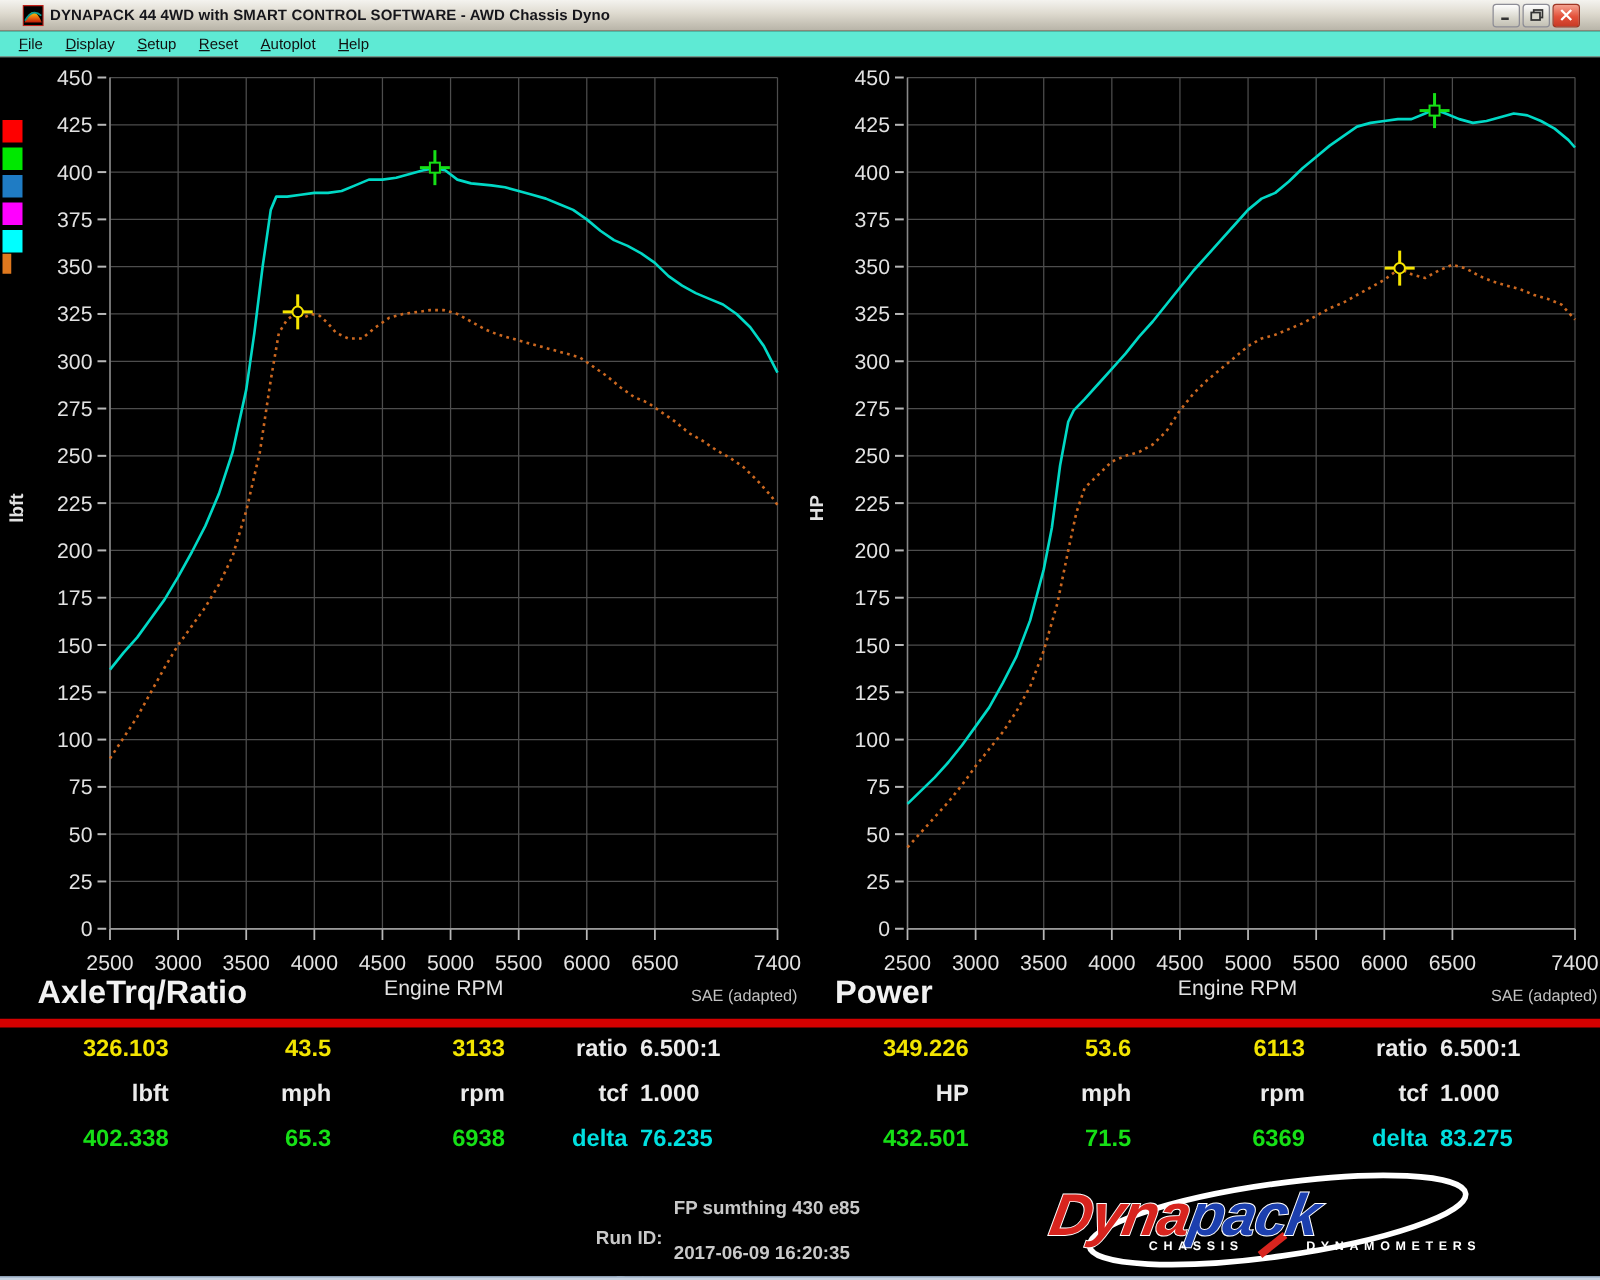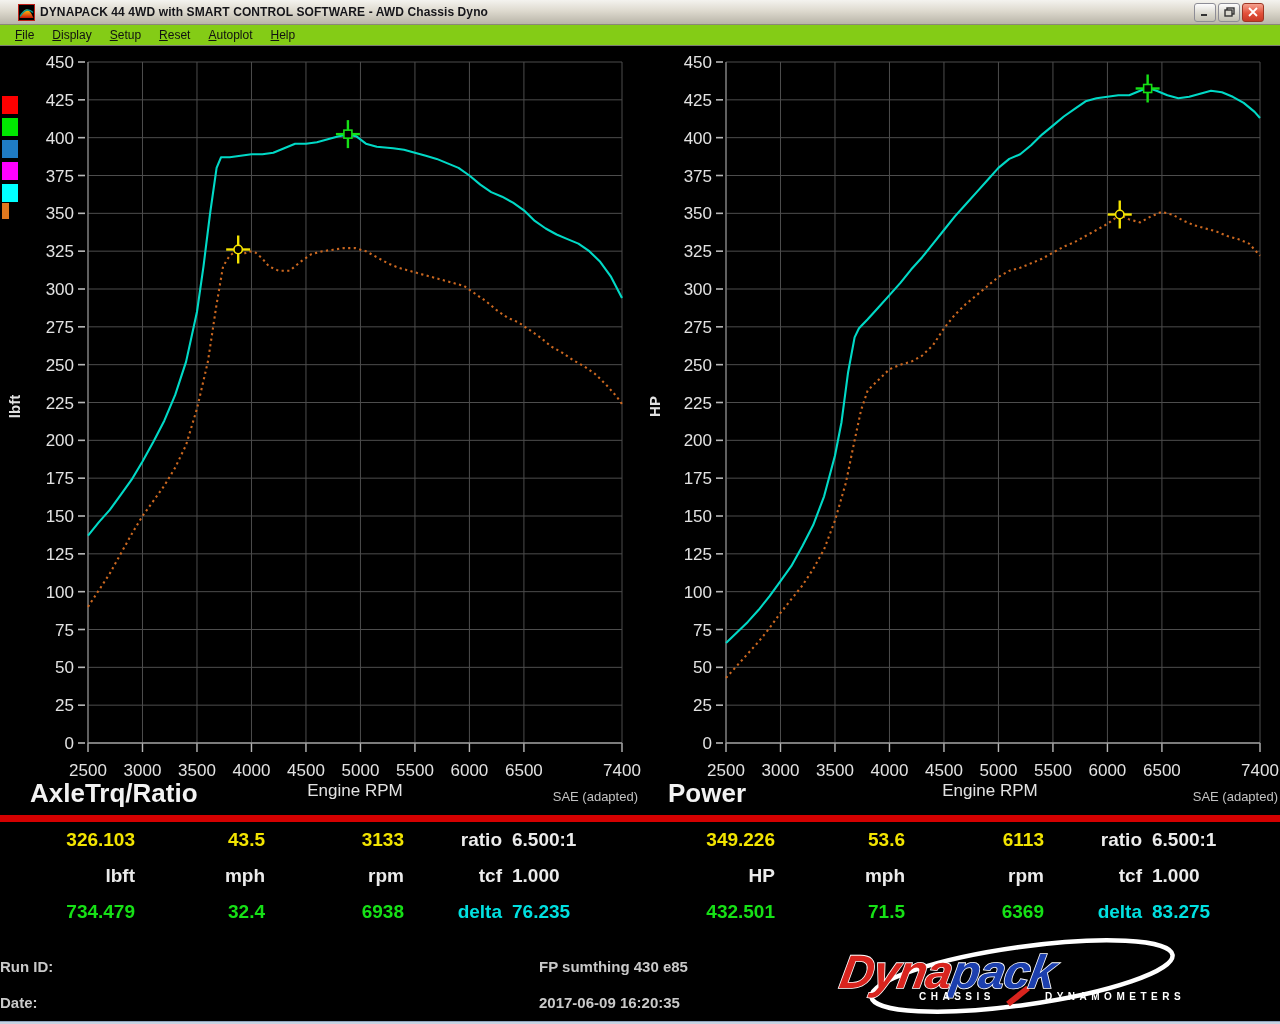--- a/index.html
+++ b/index.html
@@ -13,21 +13,21 @@
   #title-icon{width:17px;height:17px;margin:0 5px 0 2px;flex:0 0 auto;}
   #title-text{font-size:12px;font-weight:bold;color:#15151a;white-space:nowrap;letter-spacing:.1px;}
   #title-buttons{margin-left:auto;display:flex;gap:2px;}
   .tb-btn{width:22px;height:19px;border-radius:3px;border:1px solid #8d8d96;
     background:linear-gradient(180deg,#fdfdfd,#d9d7cd 60%,#c3c0b4);
     display:flex;align-items:center;justify-content:center;font-size:11px;color:#333;line-height:1;}
   .tb-btn svg{display:block;}
   #btn-close{background:linear-gradient(180deg,#f5a28f,#e3513a 55%,#c83a26);border-color:#9e3624;color:#fff;}
 
   
-  #menubar{position:absolute;left:0;top:25px;width:1280px;height:21px;background:#84cc16;
+  #menubar{position:absolute;left:0;top:25px;width:1280px;height:21px;background:#5eead4;
     border-bottom:1px solid #7c7c74;display:flex;align-items:center;padding-left:6px;}
   .menu-item{font-size:12px;color:#111;padding:2px 9px;cursor:default;}
   .menu-item u{text-decoration:underline;}
 
   
   #content{position:absolute;left:0;top:46px;width:1280px;height:975px;background:#000;}
 
   .swatch{position:absolute;left:2px;}
 
   .chart-svg{position:absolute;top:0;overflow:visible;}
@@ -54,21 +54,21 @@
   .c4{width:98px;text-align:right;}
   .c5{padding-left:10px;text-align:left;}
   .vals-yellow .cv{color:#f2e400;}
   .vals-white  .cv{color:#ebebeb;}
   .vals-green  .cv{color:#16e016;}
   .lab-white{color:#ebebeb;}
   .lab-cyan{color:#00e0e0;}
 
   
   .run-row{position:absolute;left:0;width:710px;display:flex;font-size:15px;font-weight:bold;color:#c9c9c9;}
-  .run-label{width:530px;text-align:left;}
+  .run-label{width:530px;text-align:right;margin-top:24px;}
   .run-value{padding-left:9px;}
 
   #logo{position:absolute;left:822px;top:888px;}
   .logo-main{font-size:47px;font-weight:bold;font-style:italic;stroke:#fff;stroke-width:1.6;paint-order:stroke;letter-spacing:-1px;}
   .logo-sub{font-size:10px;font-weight:bold;fill:#fff;letter-spacing:4.5px;text-anchor:middle;}
 
   #bottom-strip{position:absolute;left:0;top:1021px;width:1280px;height:3px;background:#c6d3e2;border-top:1px solid #8fa3bb;}
 </style>
 </head>
 <body>
@@ -357,22 +357,22 @@
         <span class="c c5 lab-white">6.500:1</span>
       </div>
       <div class="r-row vals-white">
         <span class="c c1 cv">lbft</span>
         <span class="c c2 cv">mph</span>
         <span class="c c3 cv">rpm</span>
         <span class="c c4 lab-white">tcf</span>
         <span class="c c5 lab-white">1.000</span>
       </div>
       <div class="r-row vals-green">
-        <span class="c c1 cv">734.479</span>
-        <span class="c c2 cv">32.4</span>
+        <span class="c c1 cv">402.338</span>
+        <span class="c c2 cv">65.3</span>
         <span class="c c3 cv">6938</span>
         <span class="c c4 lab-cyan">delta</span>
         <span class="c c5 lab-cyan">76.235</span>
       </div>
     </div>
 
     <div class="readout" style="left:640px">
       <div class="r-row vals-yellow">
         <span class="c c1 cv">349.226</span>
         <span class="c c2 cv">53.6</span>

